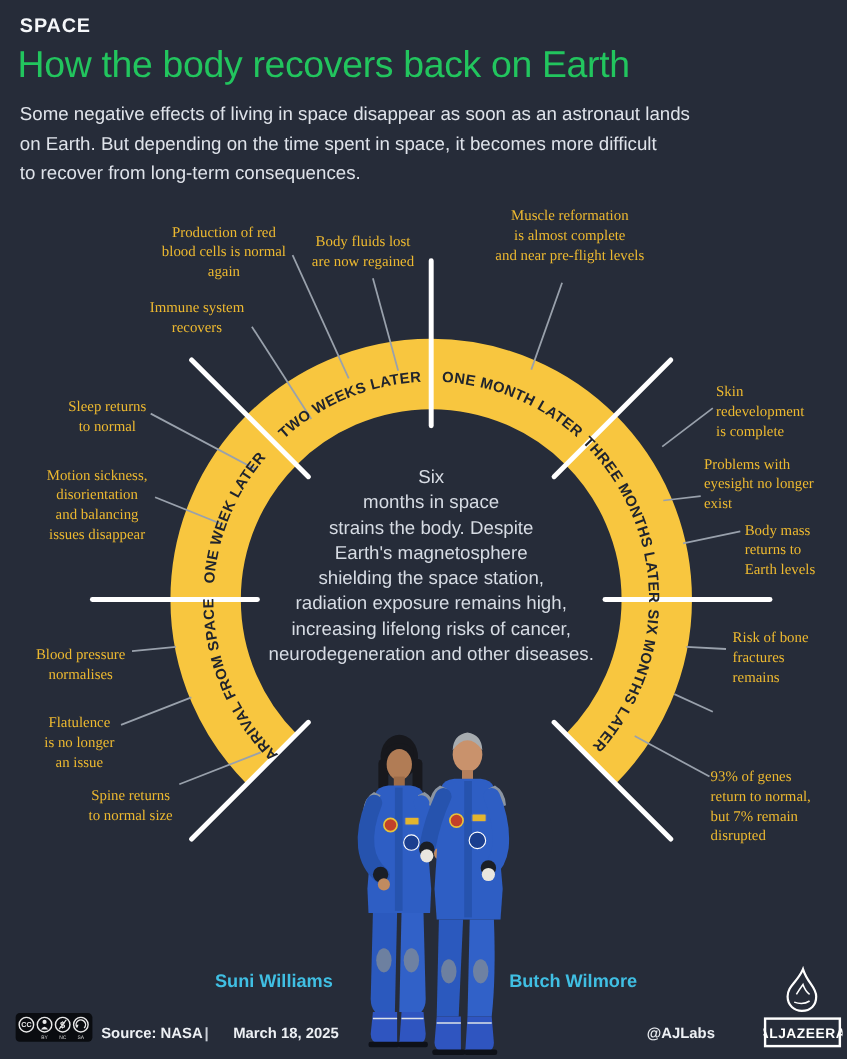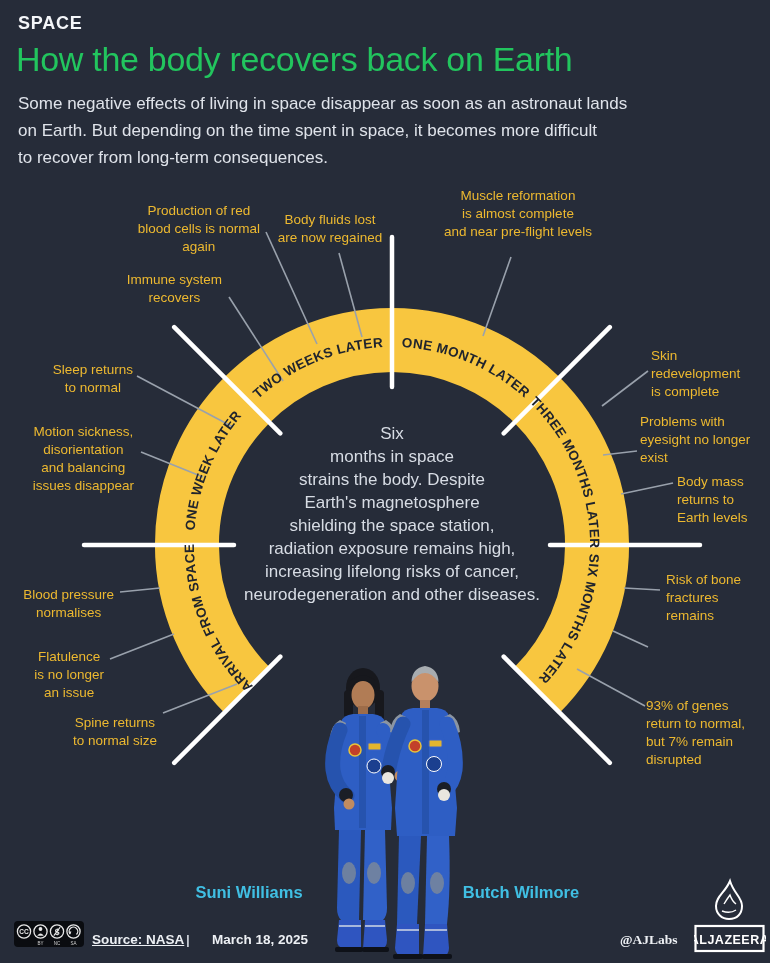--- a/index.html
+++ b/index.html
@@ -11,21 +11,21 @@
   }
   .abs{position:absolute;}
   .pre{white-space:pre-line;}
   
   .kicker{left:18px;top:13px;font-size:18px;font-weight:700;letter-spacing:.8px;color:#F4F6F9;}
   .title{left:16px;top:40px;font-size:34px;font-weight:500;color:#22c55e;letter-spacing:-.3px;}
   .subtitle{left:18px;top:90px;font-size:17px;color:#DFE3EA;line-height:27px;}
   
   .stage{position:absolute;left:0;top:0;width:770px;height:963px;}
   
-  .callout{font-size:13.5px;font-weight:500;line-height:18px;color:#EDB930;}
+  .callout{font-size:13.5px;font-weight:500;line-height:18px;color:#EDB930;font-family:Liberation Serif, serif;}
   .ra{text-align:center;}
   .la{text-align:left;}
   .ca{text-align:center;}
   .c1{right:510px;top:202px;}
   .c2{left:266px;width:128px;top:211px;}
   .c3{right:548px;top:271px;}
   .c4{right:637px;top:361px;}
   .c5{right:636px;top:423px;}
   .c6{right:656px;top:586px;}
   .c7{right:666px;top:648px;}
@@ -41,24 +41,24 @@
   .center-text{
     left:222px;top:422px;width:340px;text-align:center;
     font-size:17px;line-height:23px;color:#D7DCE4;font-weight:500;
   }
   
   .astro-name{font-size:16.5px;font-weight:700;color:#40BFE3;}
   .name-left{left:160px;top:883px;width:178px;text-align:center;}
   .name-right{left:432px;top:883px;width:178px;text-align:center;}
   
   .footer-text{top:932px;font-size:13.5px;font-weight:700;color:#EDF0F4;}
-  .src{left:92px;text-decoration:underline;}
+  .src{left:92px;}
   .sep{left:186px;color:#C9CED6;}
   .date{left:212px;}
-  .credit{left:620px;font-family:Liberation Serif, serif;}
+  .credit{left:588px;}
   .cc-badge{left:14px;top:921px;}
   .aj-logo{left:694px;top:878px;}
   
   text.seg{font-family:"Liberation Sans",sans-serif;font-size:13.5px;font-weight:700;
     letter-spacing:.6px;fill:#20242D;}
 </style>
 </head>
 <body>
 
 <div id="app">

